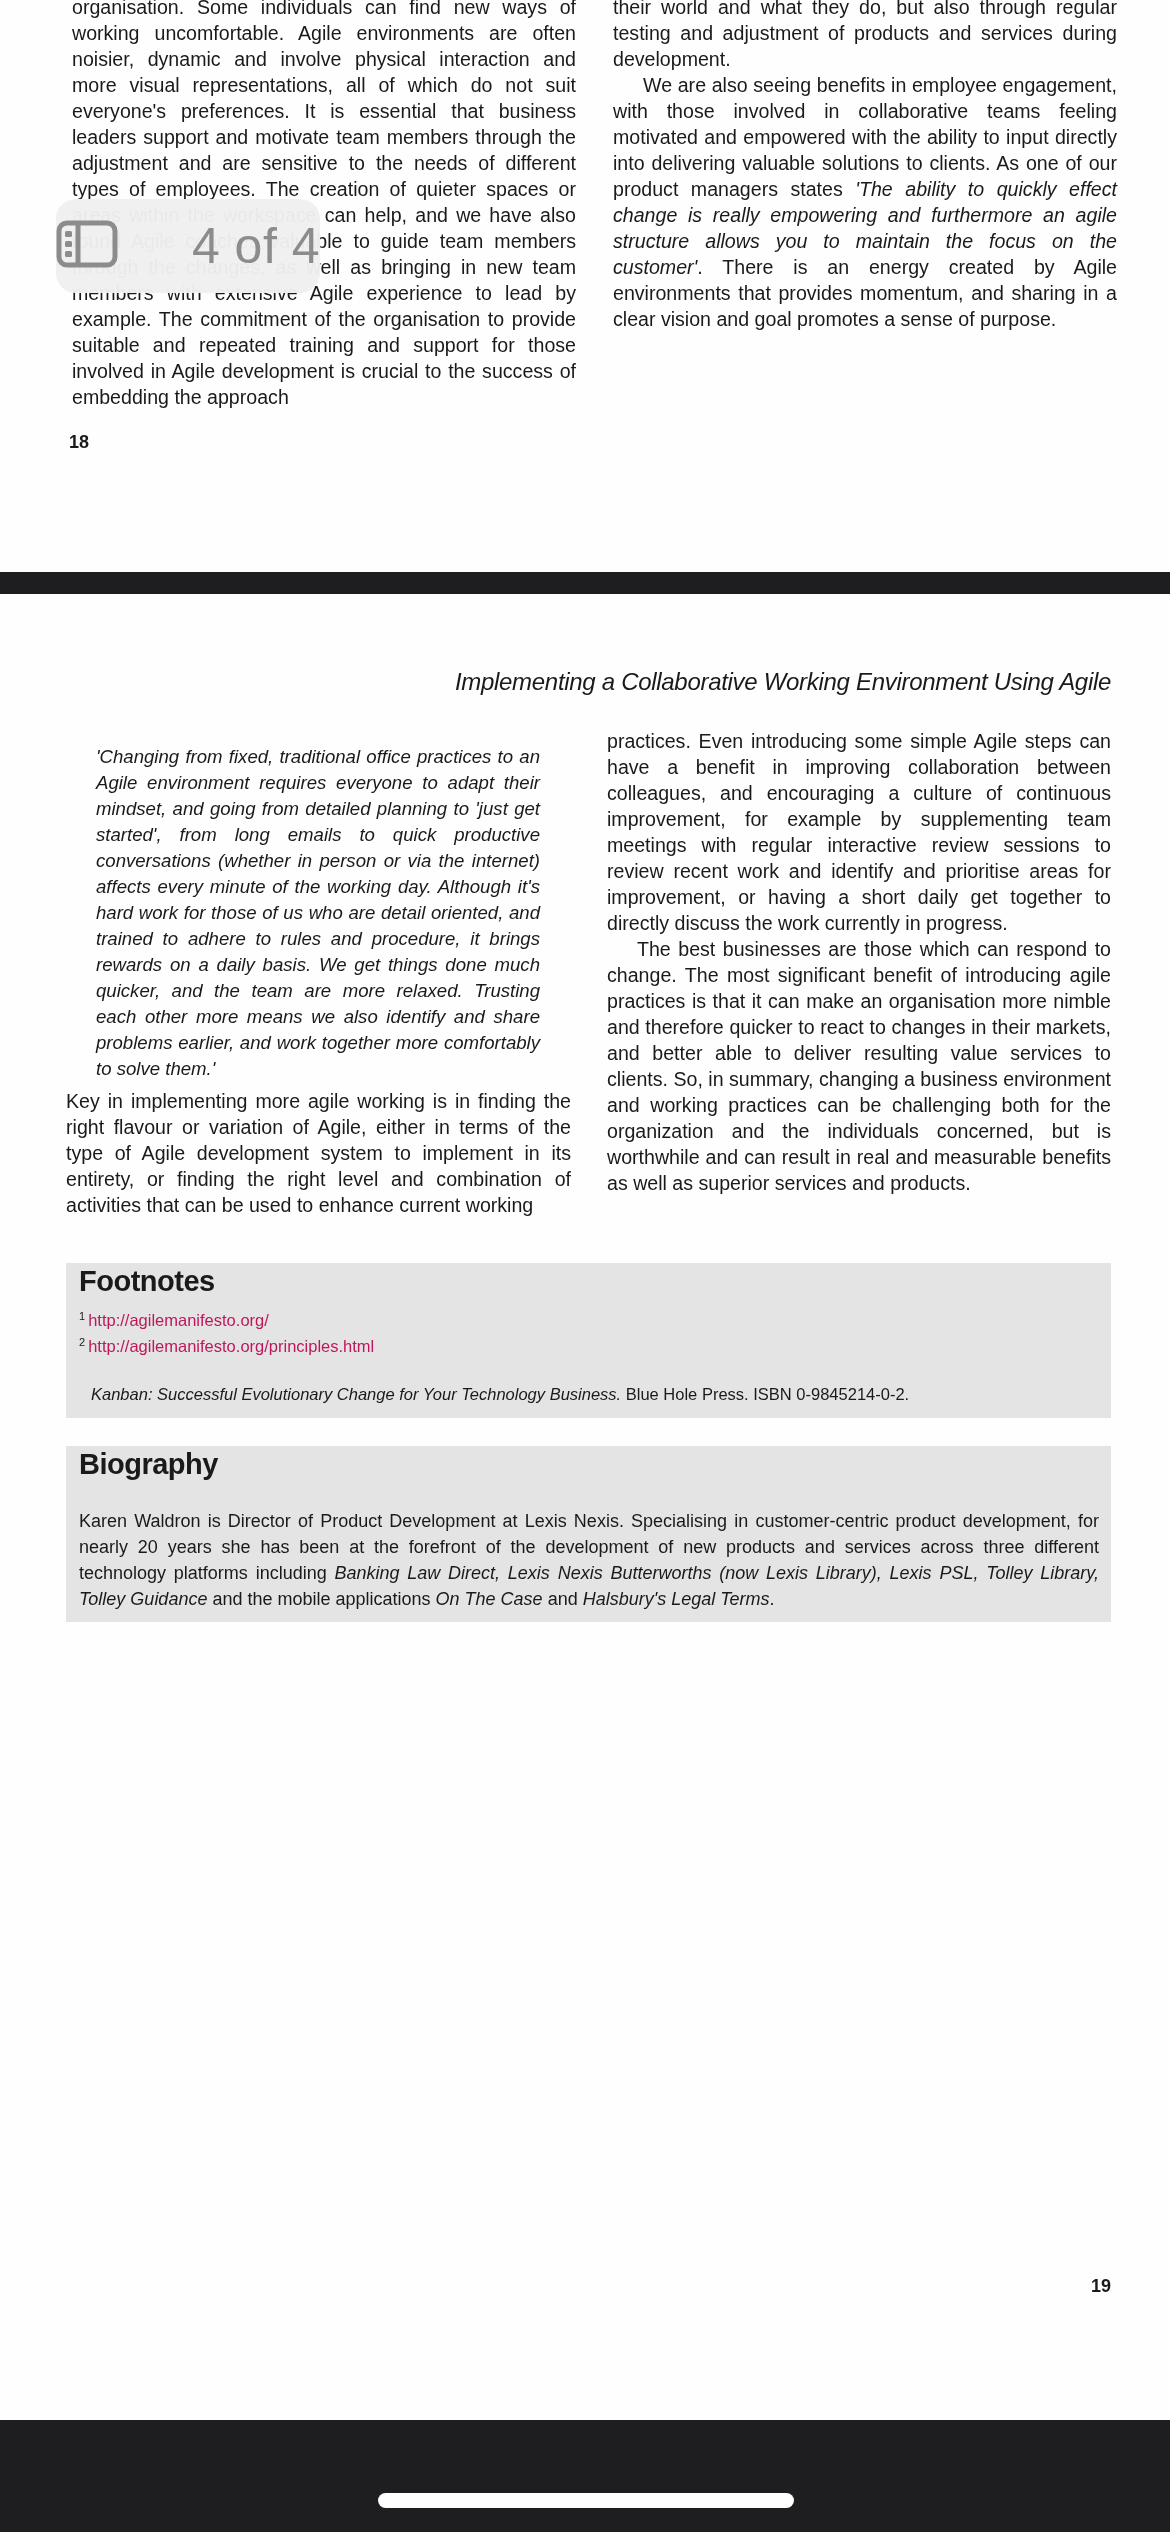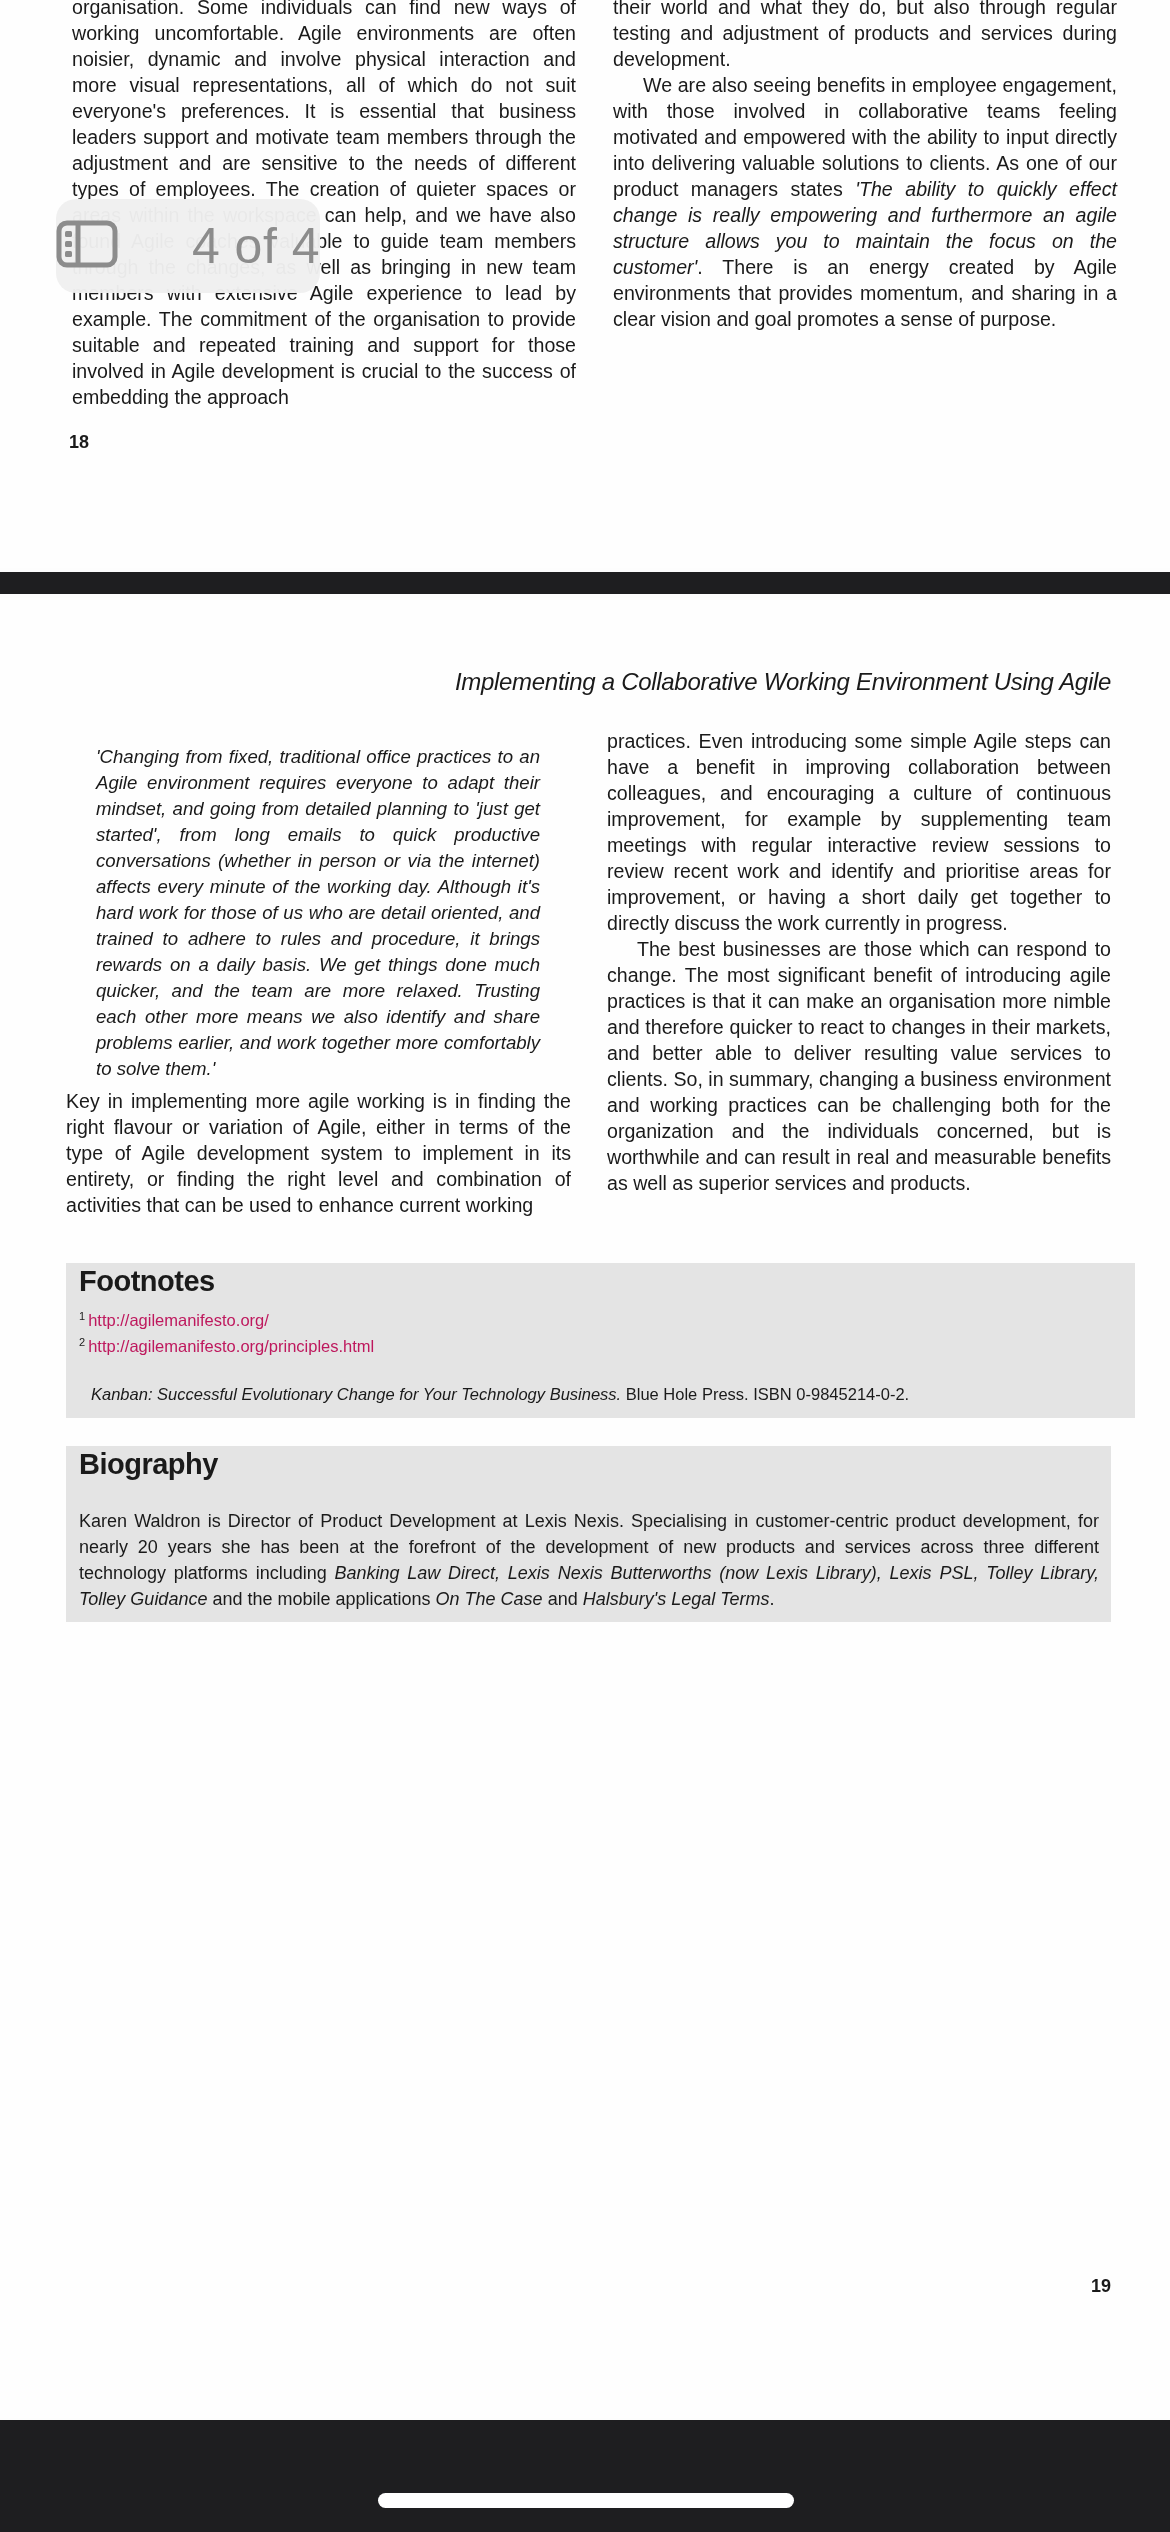--- a/index.html
+++ b/index.html
@@ -31,21 +31,21 @@
 
   #running-head {
     position: absolute; right: 59px; top: 70px; font-size: 24px; font-style: italic;
     letter-spacing: -0.3px;
   }
   #quote { position: absolute; left: 96px; top: 146px; width: 444px; font-size: 18.6px; line-height: 26px; font-style: italic; text-align: justify; }
   #p19-left { left: 66px; top: 490px; width: 505px; }
   #p19-right { left: 607px; top: 130px; width: 504px; }
 
   .box { position: absolute; left: 66px; width: 1045px; background: #e4e4e4; }
-  #footnotes { top: 665px; height: 155px; padding-left: 24px; }
+  #footnotes { top: 665px; height: 155px; }
   #biography { top: 848px; height: 176px; }
   .box h2 { margin: 0; position: absolute; left: 13px; font-size: 29px; font-weight: bold; letter-spacing: -0.5px; }
   #footnotes h2 { top: 2px; }
   #biography h2 { top: 2px; }
   .fn { position: absolute; left: 13px; font-size: 16.5px; line-height: 22px; white-space: nowrap; }
   .fn sup { font-size: 11px; vertical-align: 6px; margin-right: 3px; }
   .fn a { color: #be185d; text-decoration: none; }
   #fn1 { top: 42px; }
   #fn2 { top: 68px; }
   #fn3 { top: 94px; }

